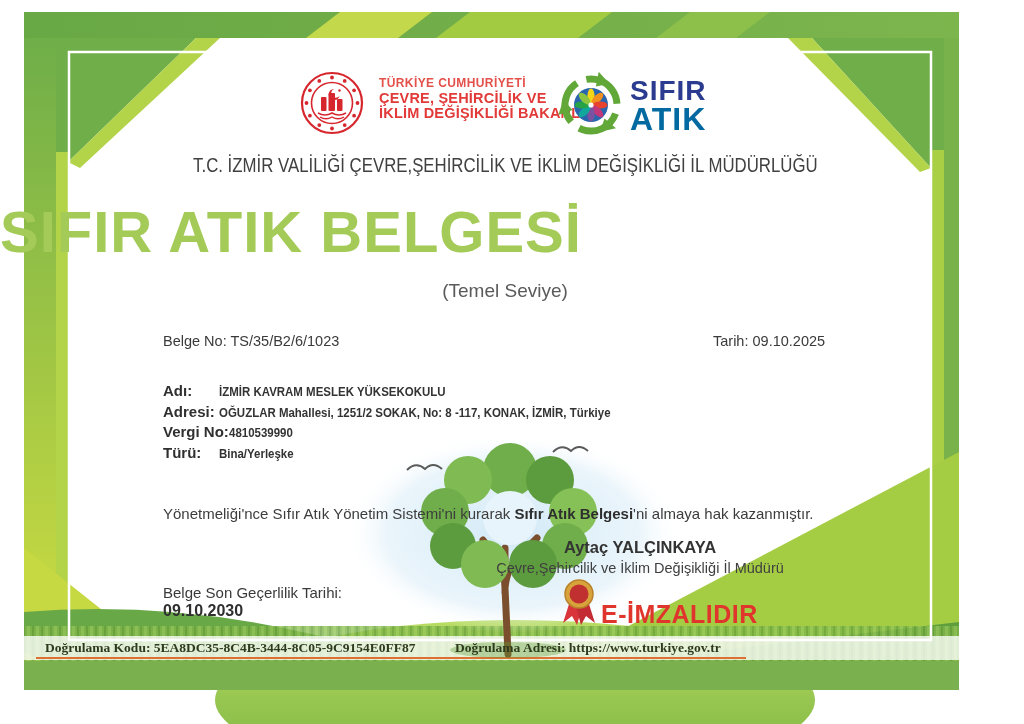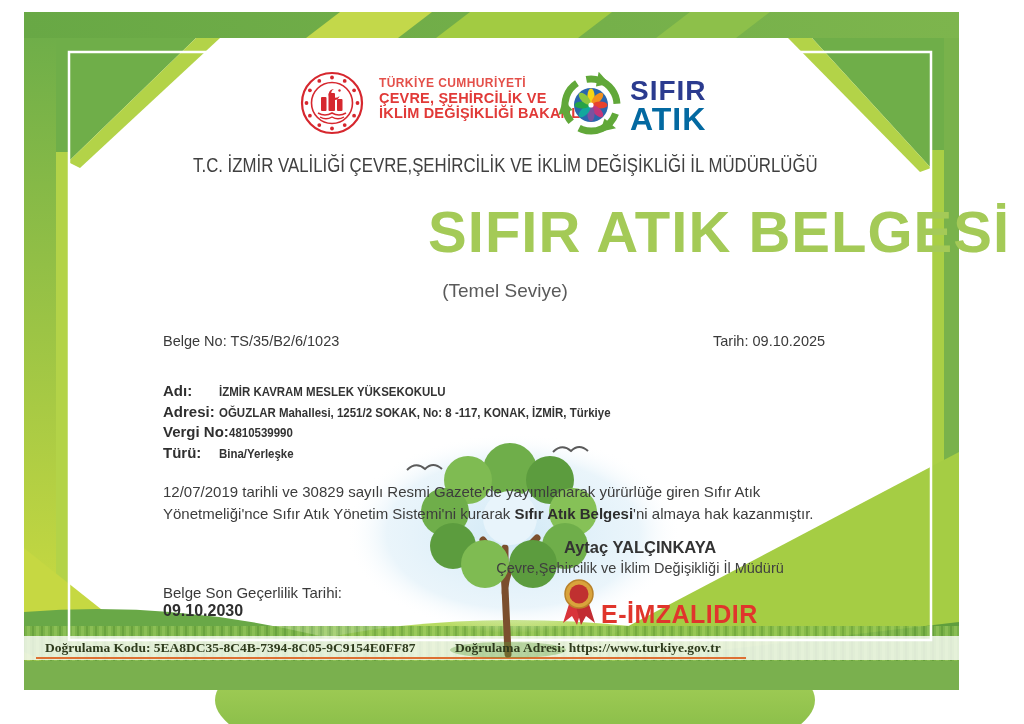--- a/index.html
+++ b/index.html
@@ -15,21 +15,21 @@
   .mintext{left:379px;top:76px;line-height:15px;white-space:nowrap;}
   .mintext .l1{font-size:12px;font-weight:bold;color:#e4504a;letter-spacing:.4px;}
   .mintext .l2,.mintext .l3{font-size:14.5px;font-weight:bold;color:#e13a38;letter-spacing:.2px;}
   .salogo{left:558px;top:72px;}
   .satext{left:630px;top:77px;line-height:28px;white-space:nowrap;}
   .satext .w1{font-size:28px;font-weight:bold;color:#2b3b8f;letter-spacing:1px;}
   .satext .w2{font-size:32px;font-weight:bold;color:#0369a1;letter-spacing:1px;}
   
   .subtitle{left:0;top:153px;width:1010px;text-align:center;font-size:21px;font-weight:normal;color:#404040;}
   .subtitle span{display:inline-block;transform:scaleX(.8);transform-origin:50% 50%;white-space:nowrap;}
-  .title{left:0;top:198px;width:1010px;text-align:right;font-size:58px;font-weight:bold;
+  .title{left:0;top:198px;width:1010px;text-align:left;font-size:58px;font-weight:bold;
          color:#a4ca57;letter-spacing:1px;}
   .level{left:0;top:280px;width:1010px;text-align:center;font-size:19px;color:#5a5a5a;}
   
   .belgeno{left:163px;top:333px;font-size:14.5px;color:#3a3a3a;}
   .tarih{left:713px;top:333px;font-size:14.5px;color:#3a3a3a;}
   
   .details{left:163px;top:381px;font-size:15px;color:#2f2f2f;line-height:19.5px;}
   .drow{white-space:nowrap;}
   .dlabel{display:inline-block;min-width:56px;font-weight:bold;font-size:15px;vertical-align:top;}
   .dvalue{display:inline-block;font-weight:bold;font-size:13.5px;transform:scaleX(.85);
@@ -224,21 +224,21 @@
     </div>
     <div class="drow">
       <span class="dlabel">Vergi No:</span><span class="dvalue">4810539990</span>
     </div>
     <div class="drow">
       <span class="dlabel">Türü:</span><span class="dvalue">Bina/Yerleşke</span>
     </div>
   </div>
 
   <div class="abs content bodytext">
-    <span>12/07/2019 tarihli ve 30829 sayılı Resmi Gazete'de yayımlanarak yürürlüğe giren Sıfır Atık</span><br>
+    <br>
     <span>Yönetmeliği'nce Sıfır Atık Yönetim Sistemi'ni kurarak </span><b>Sıfır Atık Belgesi</b><span>'ni almaya hak kazanmıştır.</span>
   </div>
 
   <div class="abs content sig">
     <div class="signame">Aytaç YALÇINKAYA</div>
     <div class="sigtitle">Çevre,Şehircilik ve İklim Değişikliği İl Müdürü</div>
   </div>
   <svg class="abs content medal" width="48" height="50" viewBox="0 0 48 50">
     <polygon points="15,24 8,46 17,39 22,48 28,26" fill="#d8343a"></polygon>
     <polygon points="33,24 40,46 31,39 26,48 20,26" fill="#c22c32"></polygon>
@@ -248,21 +248,21 @@
   <div class="abs content eimza-text">E-İMZALIDIR</div>
 
   <div class="abs content validity">
     <div>Belge Son Geçerlilik Tarihi:</div>
     <div class="vdate">09.10.2030</div>
   </div>
 
   <div class="abs footer">
     <div class="fkod">
       <span>Doğrulama Kodu:</span>
-      <span>5EA8DC35-8C4B-7394-8C05-9C9154E0FF87</span>
+      <span>5EA8DC35-8C4B-3444-8C05-9C9154E0FF87</span>
     </div>
     <div class="fadres">
       <span>Doğrulama Adresi:</span>
       <span>https://www.turkiye.gov.tr</span>
     </div>
   </div>
 
 </div>
 
 </body></html>

